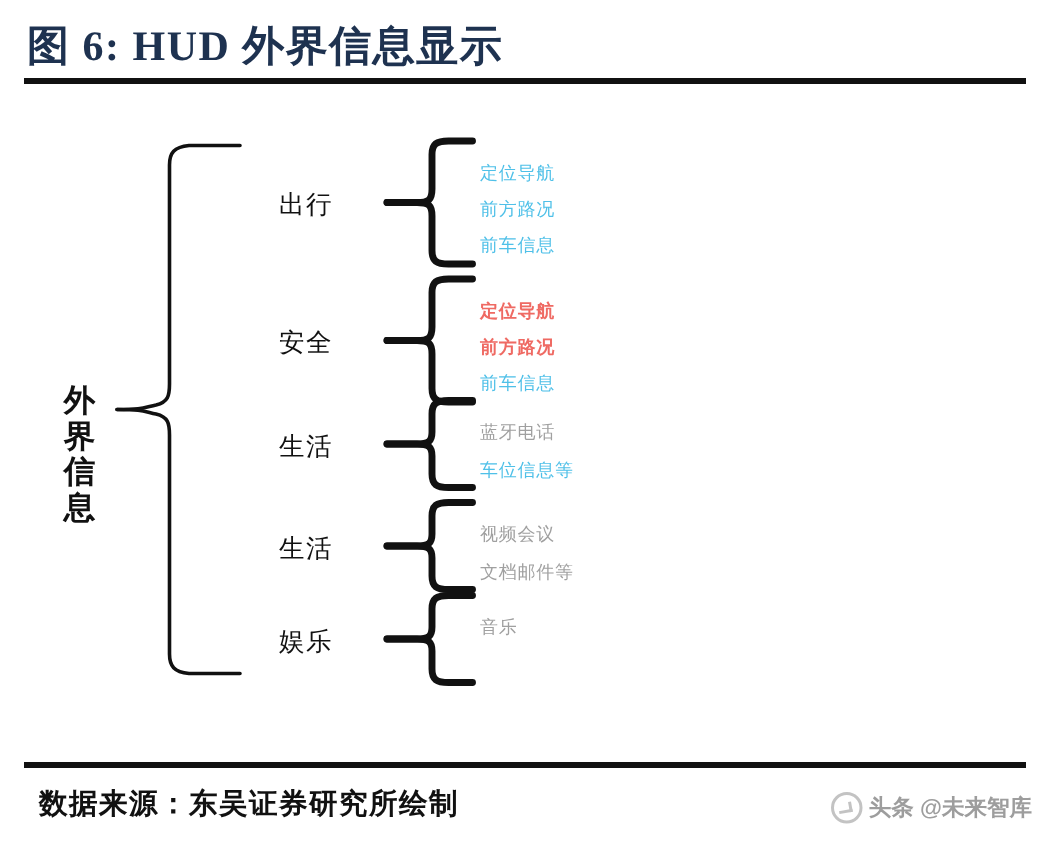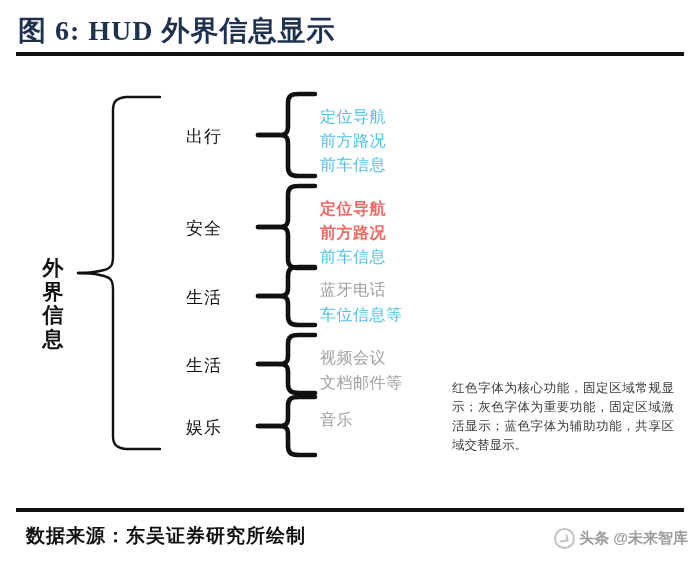--- a/index.html
+++ b/index.html
@@ -128,21 +128,21 @@
     position: absolute;
     font-size: 17px;
     font-weight: normal;
     color: #111111;
     letter-spacing: 1px;
     white-space: nowrap;
   }
 
   .leaf {
     position: absolute;
-    font-size: 16px;
+    font-size: 12px;
     white-space: nowrap;
     letter-spacing: 0.5px;
   }
   .leaf.blue  { color: #4fc0e8; }
   .leaf.red   { color: #ef6a63; font-weight: bold; }
   .leaf.gray  { color: #a0a0a0; }
 
   .legend-note {
     position: absolute;
     left: 452px;
@@ -219,21 +219,20 @@
   <div class="leaf blue" style="left:320px; top:189px;">前车信息</div>
 
   <div class="leaf gray" style="left:320px; top:222px;">蓝牙电话</div>
   <div class="leaf blue" style="left:320px; top:247px;">车位信息等</div>
 
   <div class="leaf gray" style="left:320px; top:290px;">视频会议</div>
   <div class="leaf gray" style="left:320px; top:315px;">文档邮件等</div>
 
   <div class="leaf gray" style="left:320px; top:352px;">音乐</div>
 
-  <div class="legend-note">红色字体为核心功能，固定区域常规显示；灰色字体为重要功能，固定区域激活显示；蓝色字体为辅助功能，共享区域交替显示。</div>
 </div>
 
 <div class="rule-bottom"></div>
 <div class="fig-source">数据来源：东吴证券研究所绘制</div>
 <div class="watermark">
   <span class="wm-logo"></span>
   <span>头条 @未来智库</span>
 </div>
 
 </body></html>

